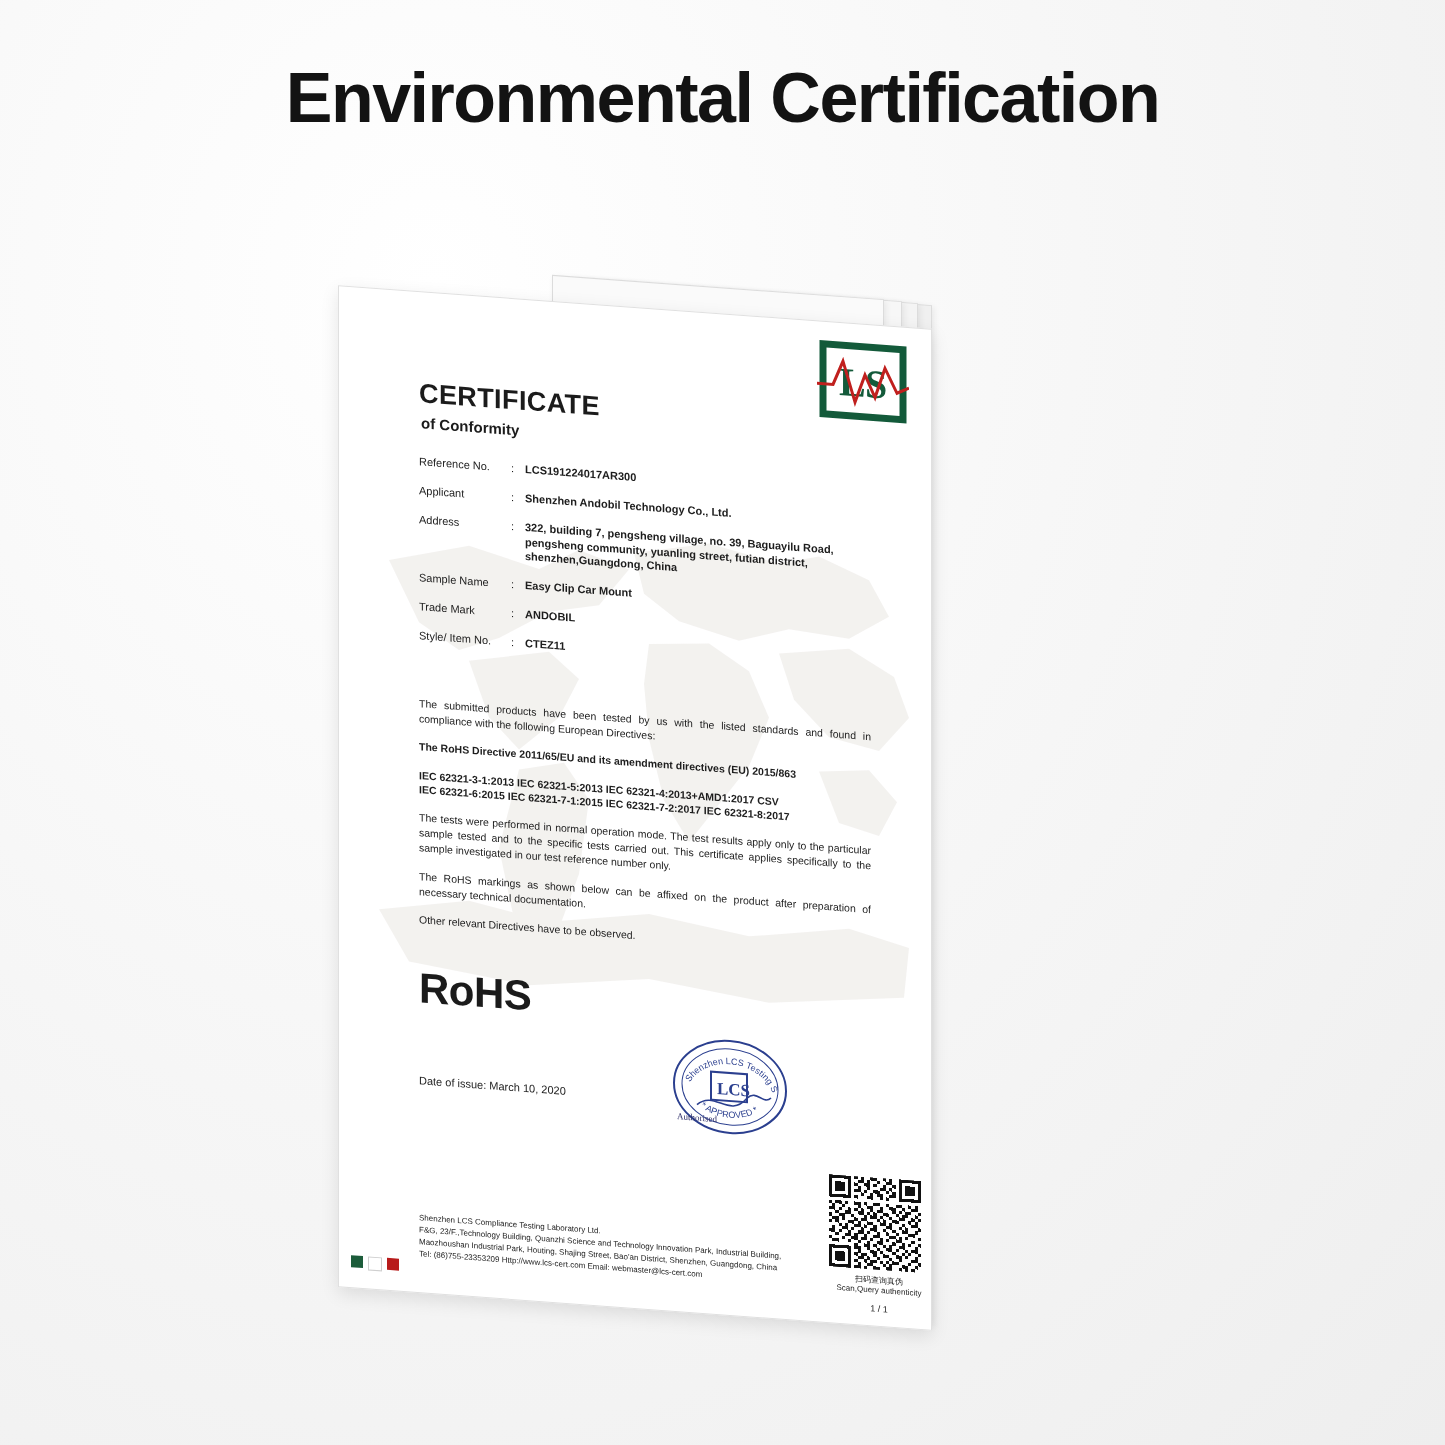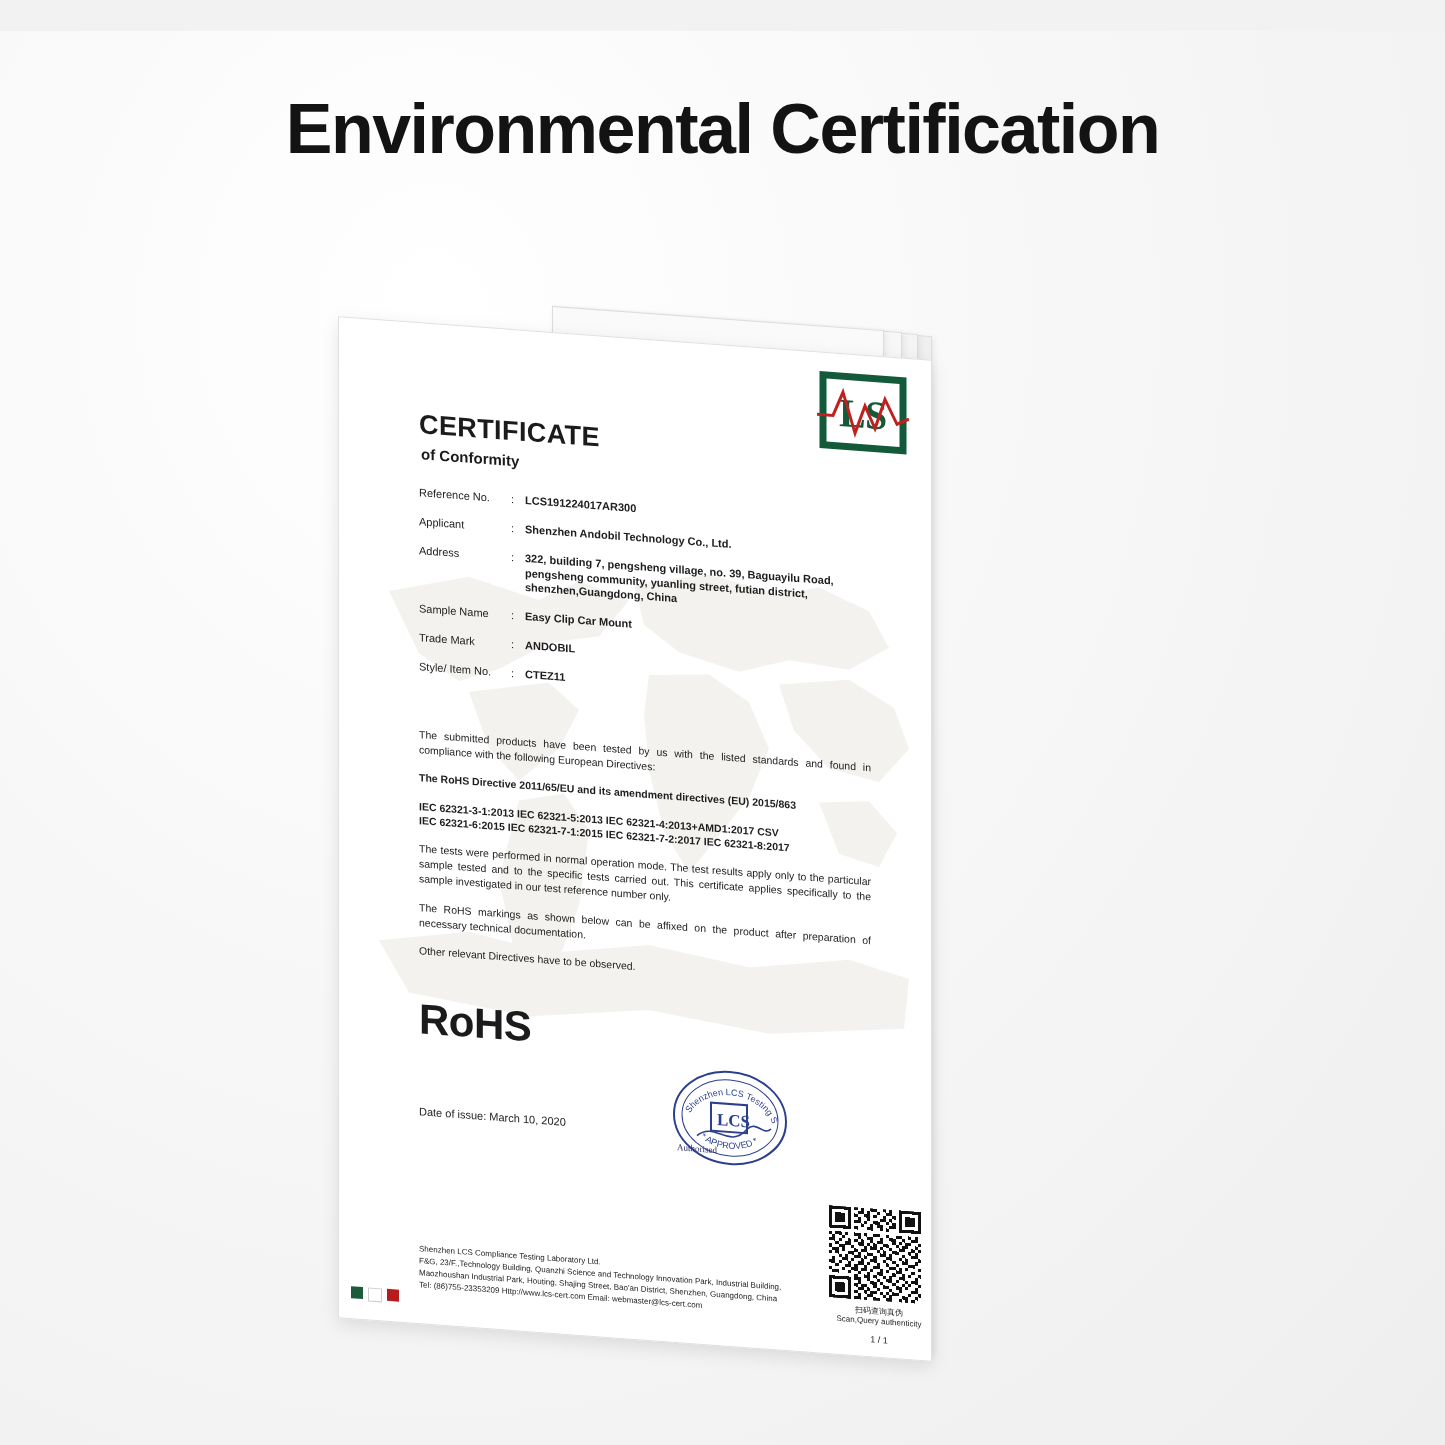--- a/index.html
+++ b/index.html
@@ -12,21 +12,20 @@
     background: #f2f2f2;
     font-family: "Liberation Sans", sans-serif;
     overflow: hidden;
     position: relative;
   }
   #page {
     position: absolute;
     inset: 0;
     background:
       radial-gradient(ellipse at 30% 20%, #ffffff 0%, #f7f7f7 45%, #eeeeee 100%);
-    margin-top: 31px;
   }
   
   .headline {
     position: absolute;
     top: 58px;
     left: 0;
     width: 100%;
     text-align: center;
     font-size: 70px;
     font-weight: bold;

